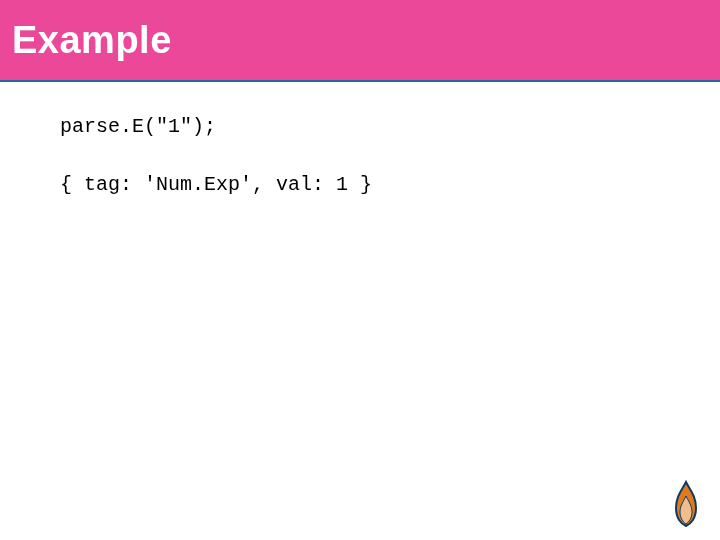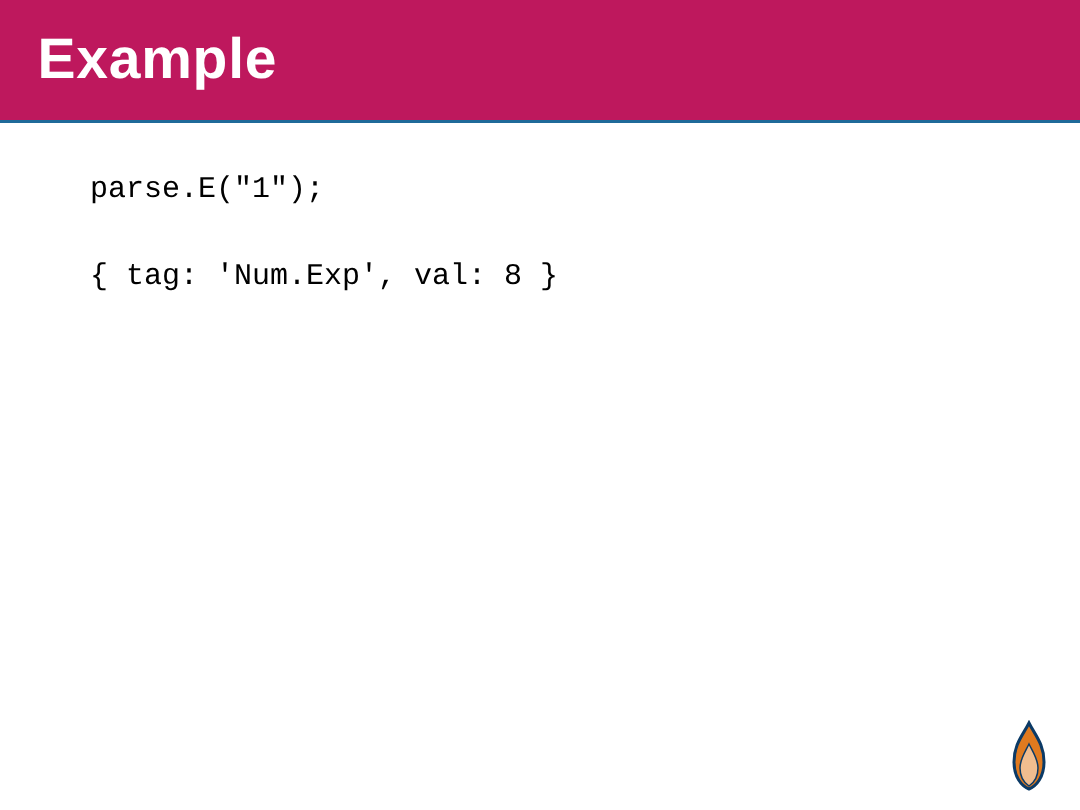--- a/index.html
+++ b/index.html
@@ -6,25 +6,25 @@
     margin: 0;
     padding: 0;
     width: 720px;
     height: 540px;
     background: #ffffff;
     font-family: Arial, Helvetica, sans-serif;
     overflow: hidden;
     position: relative;
   }
   .header {
-    background: #be185d;
+    background: #ec4899;
     height: 80px;
     display: flex;
     align-items: center;
-    padding-left: 25px;
+    padding-left: 12px;
     border-bottom: 2px solid #1f6a99;
   }
   .header h1 {
     margin: 0;
     color: #ffffff;
     font-size: 38px;
     font-weight: bold;
     letter-spacing: 0.5px;
   }
   .content {
@@ -53,21 +53,21 @@
 </style>
 </head>
 <body>
 
 <div class="header">
   <h1>Example</h1>
 </div>
 
 <div class="content">
   <p>parse.E("1");</p>
-  <p>{ tag: 'Num.Exp', val: 8 }</p>
+  <p>{ tag: 'Num.Exp', val: 1 }</p>
 </div>
 
 <div class="logo">
   <svg viewBox="0 0 36 48">
     <path d="M18 2
              C 14 10, 8 16, 8 28
              C 8 38, 13 44, 18 46
              C 23 44, 28 38, 28 28
              C 28 16, 22 10, 18 2 Z" fill="#e07a1f" stroke="#0b3a66" stroke-width="2"></path>
     <path d="M18 16

